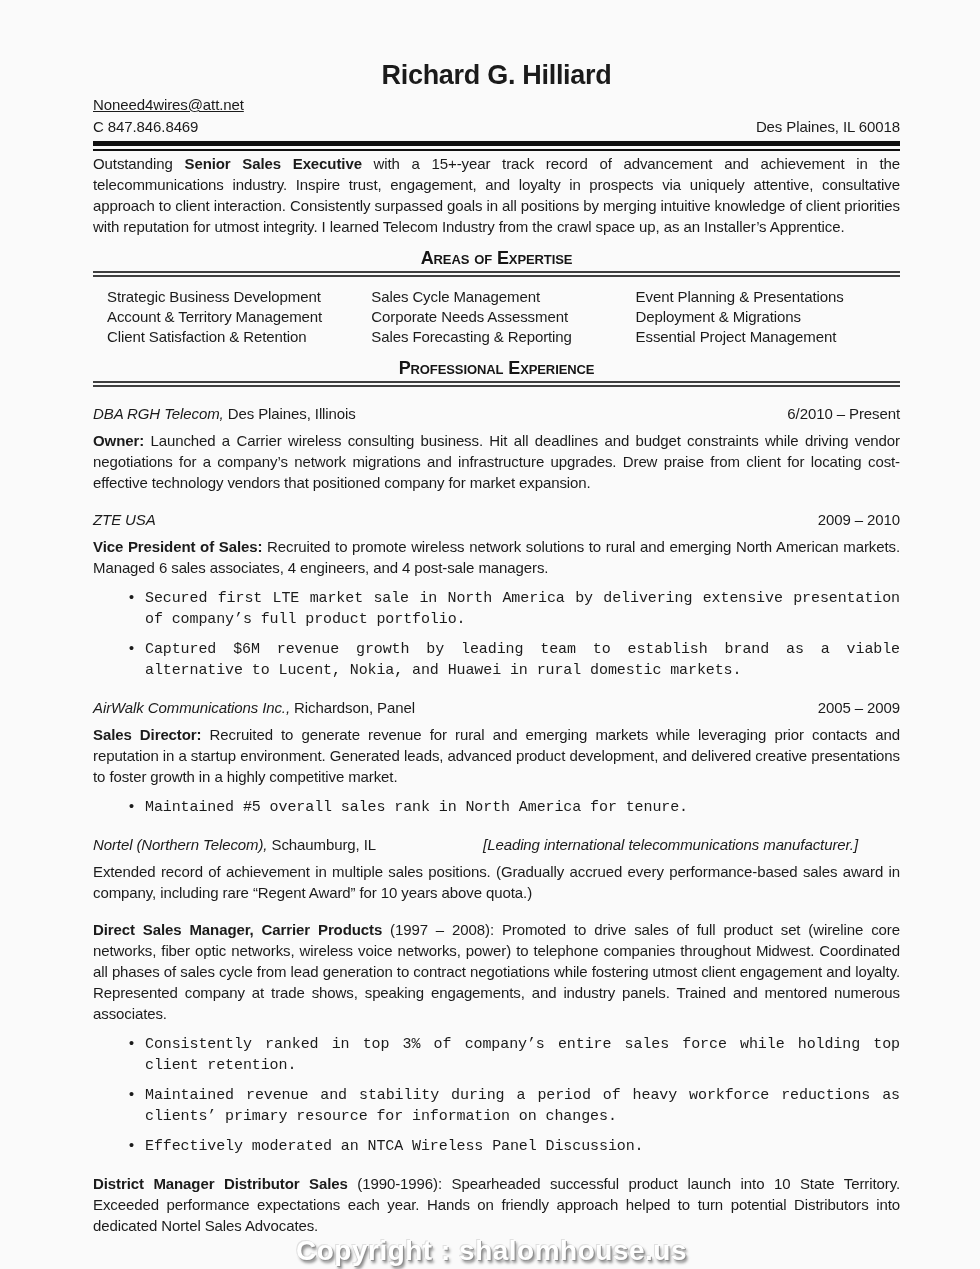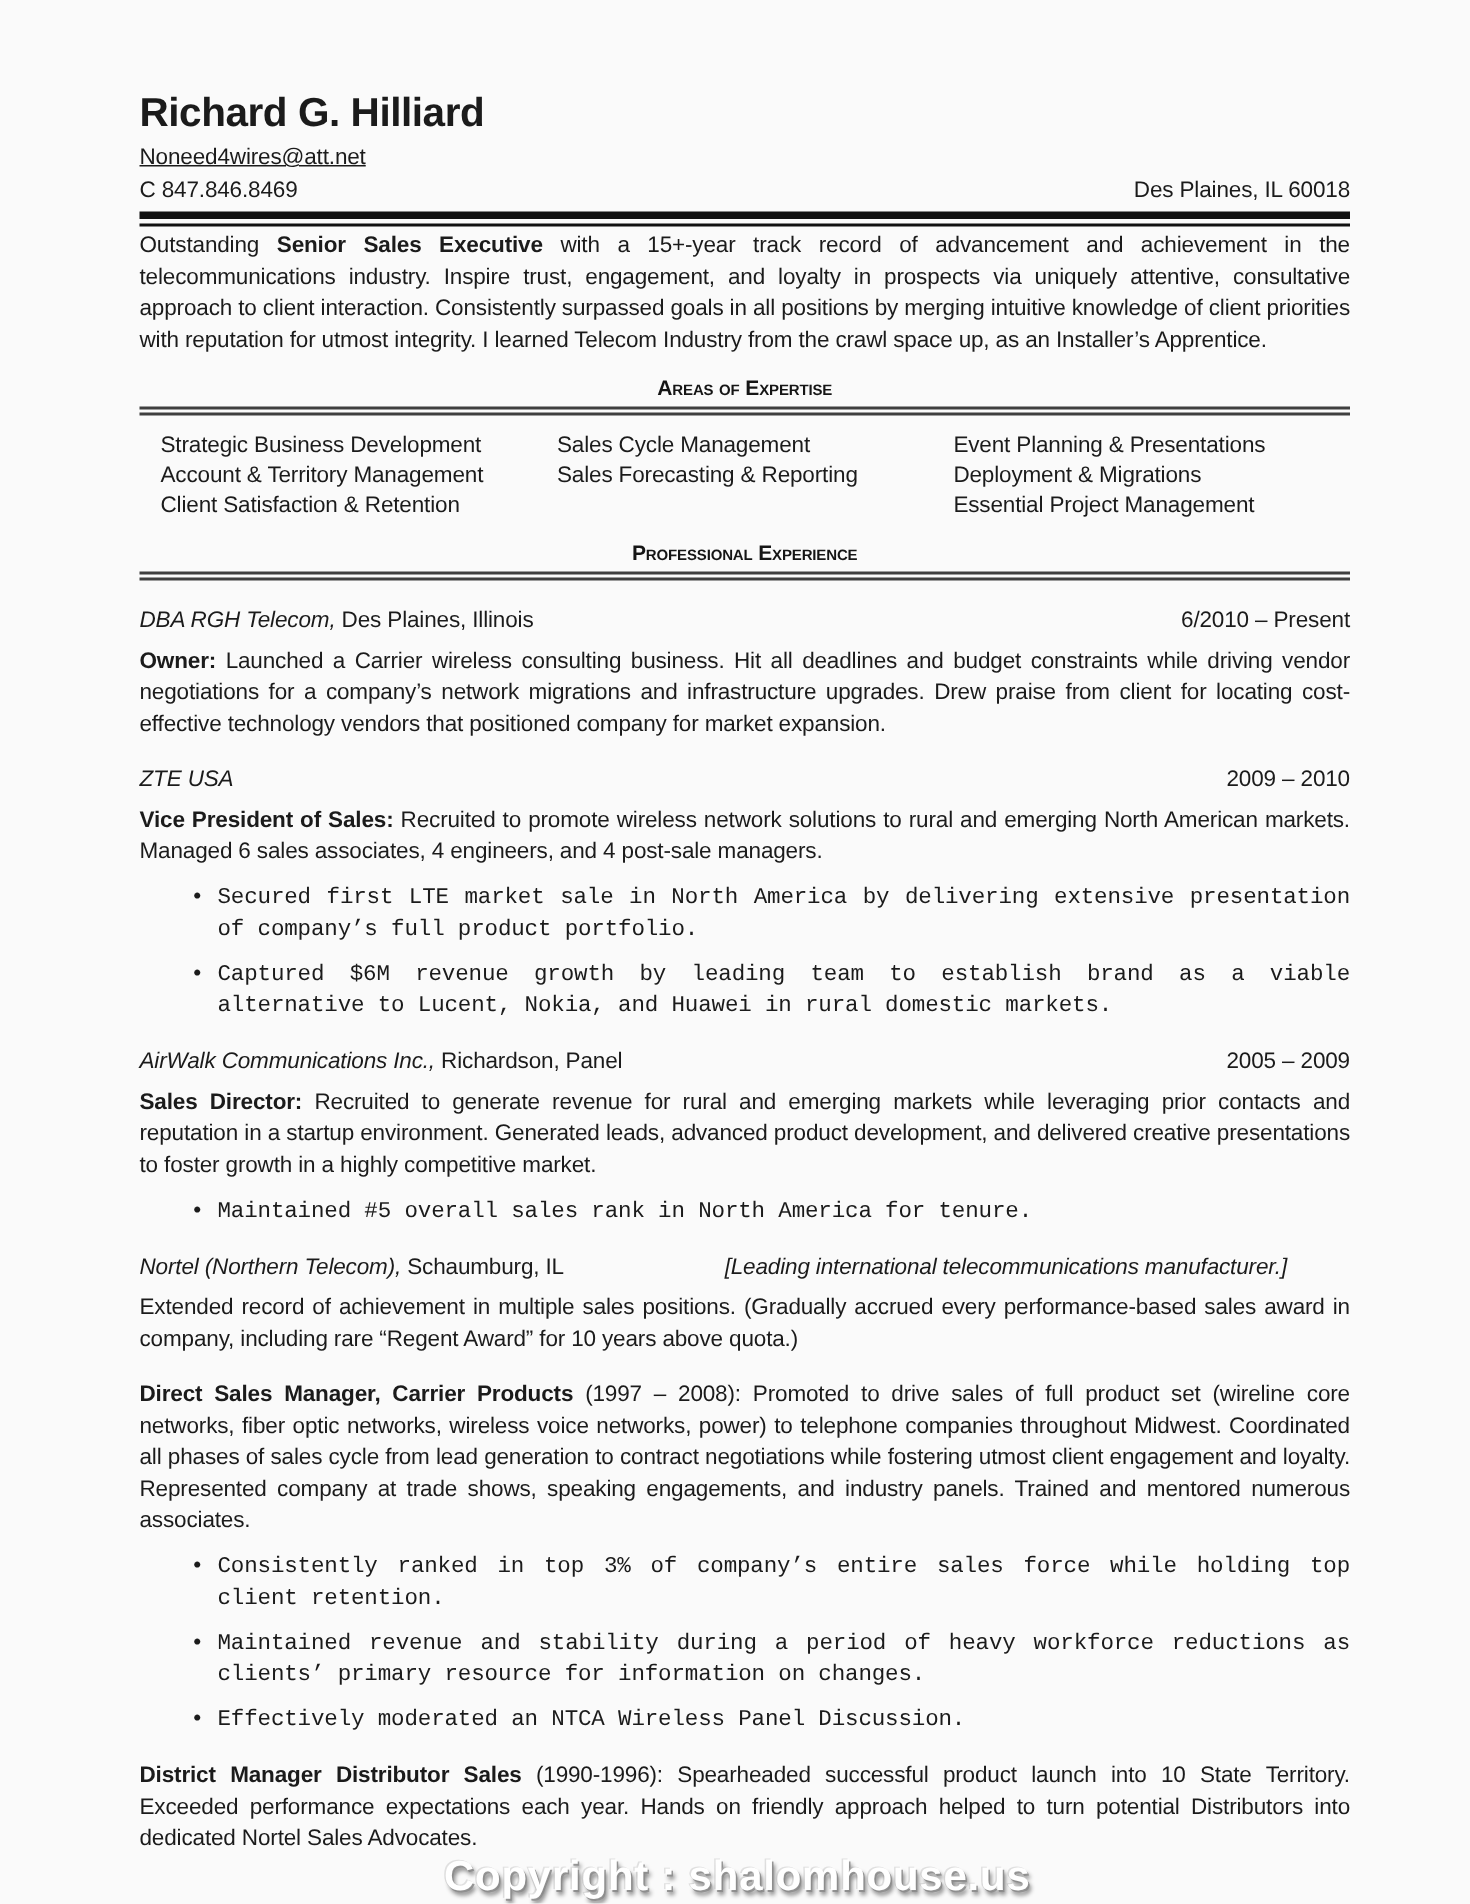--- a/index.html
+++ b/index.html
@@ -14,21 +14,21 @@
     width: 980px;
     height: 1269px;
     overflow: hidden;
     background: #fafafa;
     padding: 60px 80px 0 93px;
     font-size: 15px;
     line-height: 21px;
     letter-spacing: -0.1px;
   }
   .candidate-name {
-    text-align: left;
+    text-align: center;
     font-size: 27px;
     line-height: 30px;
     font-weight: bold;
     letter-spacing: -0.3px;
     margin-bottom: 4px;
   }
   .contact-email { line-height: 22px; text-decoration: underline; }
   .contact-row {
     display: flex;
     justify-content: space-between;
@@ -42,21 +42,21 @@
   }
   p.summary {
     margin-top: 2px;
     text-align: justify;
   }
   .section-heading {
     margin-top: 9px;
     text-align: center;
     font-variant: small-caps;
     font-weight: bold;
-    font-size: 14px;
+    font-size: 18px;
     line-height: 24px;
     color: #151515;
   }
   .rule-double {
     border-top: 2px solid #3f3f3f;
     border-bottom: 2px solid #3f3f3f;
     height: 6px;
     margin-top: 1px;
   }
   .expertise-grid {
@@ -122,20 +122,21 @@
   <div class="rule-double"></div>
 
   <div class="expertise-grid">
     <div class="expertise-col">
       <div>Strategic Business Development</div>
       <div>Account &amp; Territory Management</div>
       <div>Client Satisfaction &amp; Retention</div>
     </div>
     <div class="expertise-col">
       <div>Sales Cycle Management</div>
+      <div>Corporate Needs Assessment</div>
       <div>Sales Forecasting &amp; Reporting</div>
     </div>
     <div class="expertise-col">
       <div>Event Planning &amp; Presentations</div>
       <div>Deployment &amp; Migrations</div>
       <div>Essential Project Management</div>
     </div>
   </div>
 
   <h2 class="section-heading">Professional Experience</h2>

